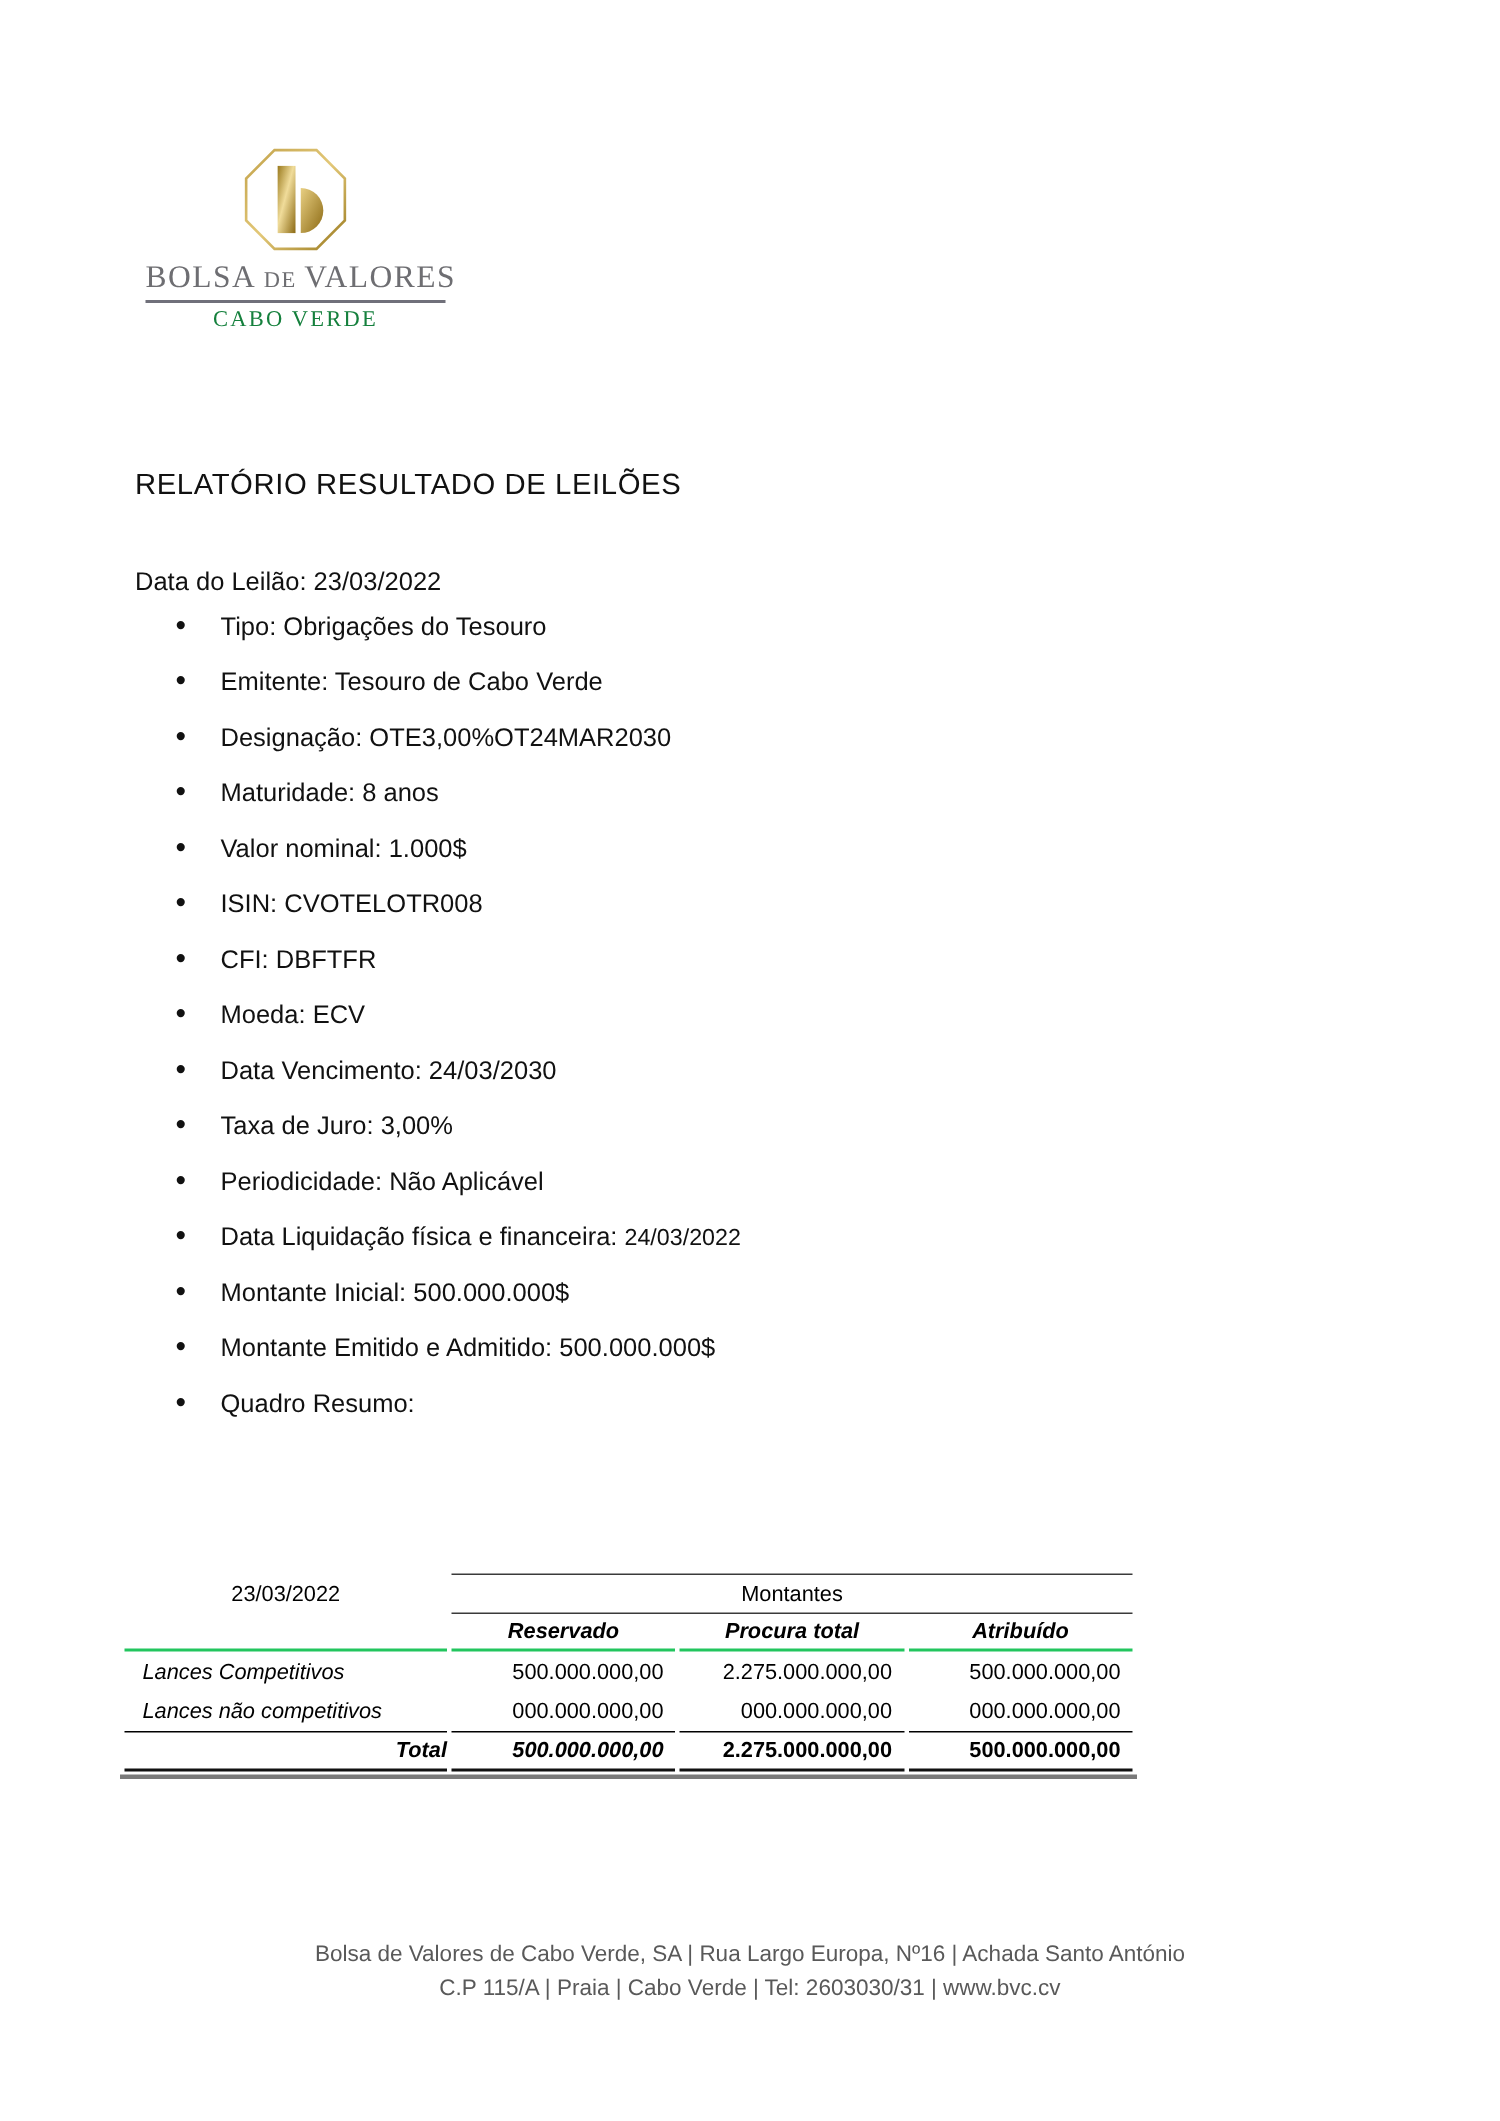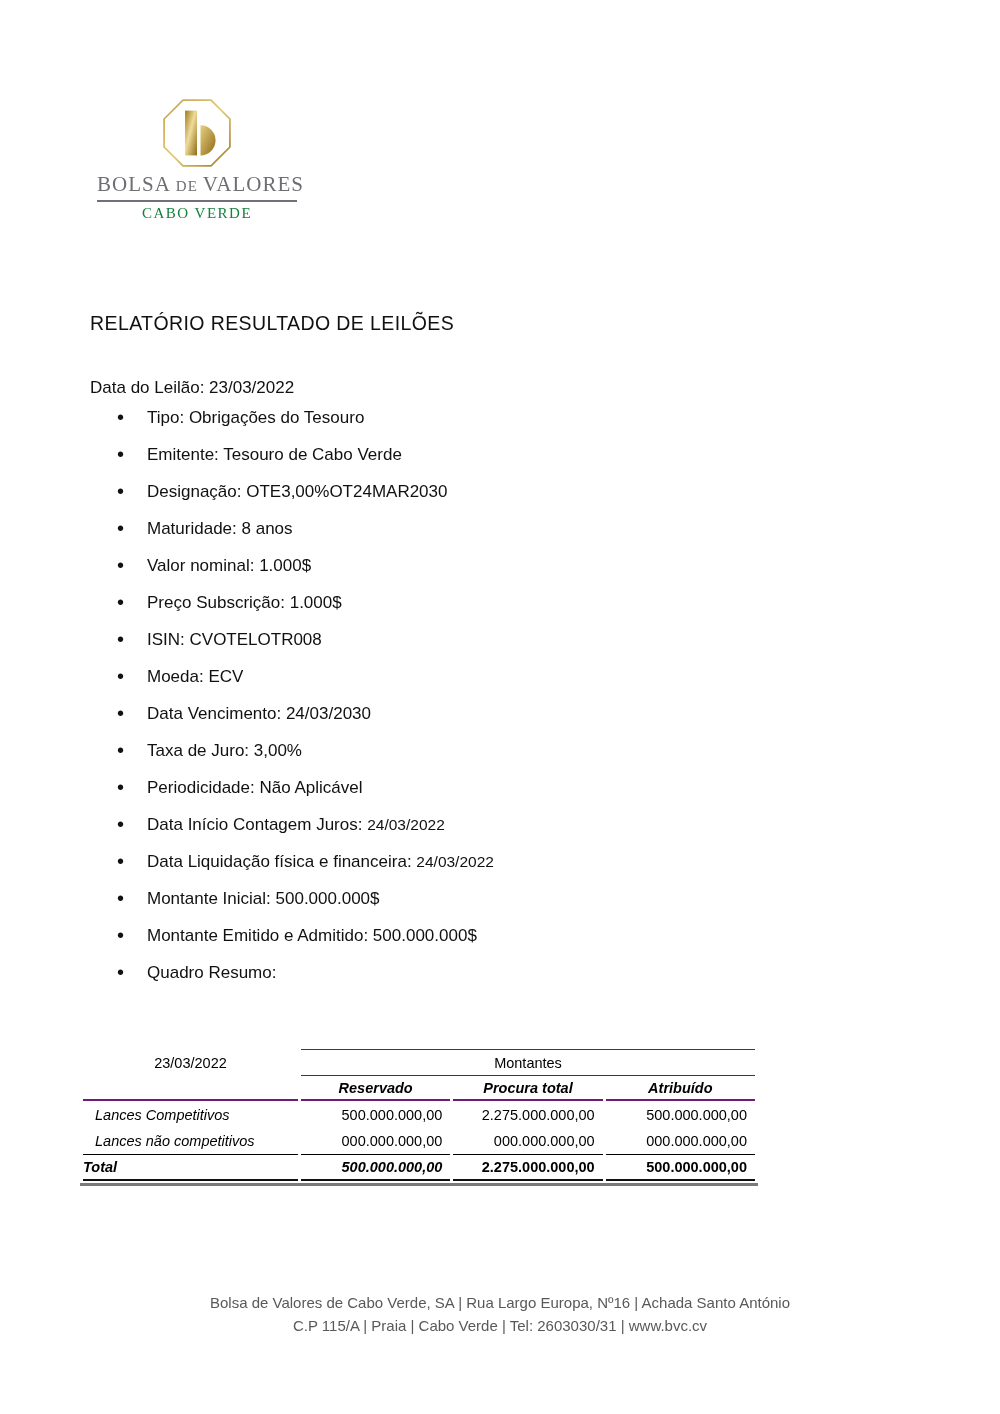--- a/index.html
+++ b/index.html
@@ -34,25 +34,25 @@
   .tablewrap { position:absolute; left:80px; top:1049px; width:678px; }
   table.summary { width:678px; border-collapse:separate; border-spacing:3px 0; table-layout:fixed; }
   table.summary td { font-size:14.5px; color:#000; vertical-align:middle; }
   col.c1 { width:215px; }
   .r-group td { height:27px; }
   .r-colhdr td { height:25px; }
   .r-data td { height:27px; }
   .r-total td { height:26px; }
   td.datecell { text-align:center; font-size:15.5px; }
   td.montantes { text-align:center; font-size:15px; border-top:1px solid #3a3a3a; border-bottom:1px solid #3a3a3a; }
-  .r-colhdr td { border-bottom:2px solid #701a75; text-align:center; font-weight:bold; font-style:italic; }
+  .r-colhdr td { border-bottom:2px solid #22c55e; text-align:center; font-weight:bold; font-style:italic; }
   td.rowlabel { text-align:left; padding-left:12px; font-style:italic; }
   td.num { text-align:right; padding-right:8px; }
   .r-pretotal td { border-bottom:1.5px solid #000; }
-  td.totallabel { text-align:left; font-style:italic; }
+  td.totallabel { text-align:right; font-style:italic; }
   .r-total td { border-bottom:2px solid #111; font-weight:bold; }
   td.num-it { font-style:italic; }
   .dbl-underline { width:678px; height:3px; background:#7a7a7a; margin-top:2px; }
 
   
   .footer { position:absolute; left:0; top:1291px; width:1000px; text-align:center;
             color:#595959; font-size:15px; line-height:23px; }
 </style>
 </head>
 <body>
@@ -91,27 +91,26 @@
 
   <div class="doc-title">RELATÓRIO RESULTADO DE LEILÕES</div>
   <div class="doc-date">Data do Leilão: 23/03/2022</div>
 
   <ul class="bullets">
     <li><span>Tipo: Obrigações do Tesouro</span></li>
     <li><span>Emitente: Tesouro de Cabo Verde</span></li>
     <li><span>Designação: OTE3,00%OT24MAR2030</span></li>
     <li><span>Maturidade: 8 anos</span></li>
     <li><span>Valor nominal: 1.000$</span></li>
-    <li><span>Preço Subscrição: 1.000$</span></li>
     <li><span>ISIN: </span><span class="alt alt-big">CVOTELOTR008</span></li>
+    <li><span>CFI: DBFTFR</span></li>
     <li><span>Moeda: ECV</span></li>
     <li><span>Data Vencimento: 24/03/2030</span></li>
     <li><span>Taxa de Juro: 3,00%</span></li>
     <li><span>Periodicidade: Não Aplicável</span></li>
-    <li><span>Data Início Contagem Juros: </span><span class="alt">24/03/2022</span></li>
     <li><span>Data Liquidação física e financeira: </span><span class="alt">24/03/2022</span></li>
     <li><span>Montante Inicial: 500.000.000$</span></li>
     <li><span>Montante Emitido e Admitido: 500.000.000$</span></li>
     <li><span class="u">Quadro Resumo:</span></li>
   </ul>
 
   <div class="tablewrap">
     <table class="summary">
       <colgroup>
           <col class="c1">

